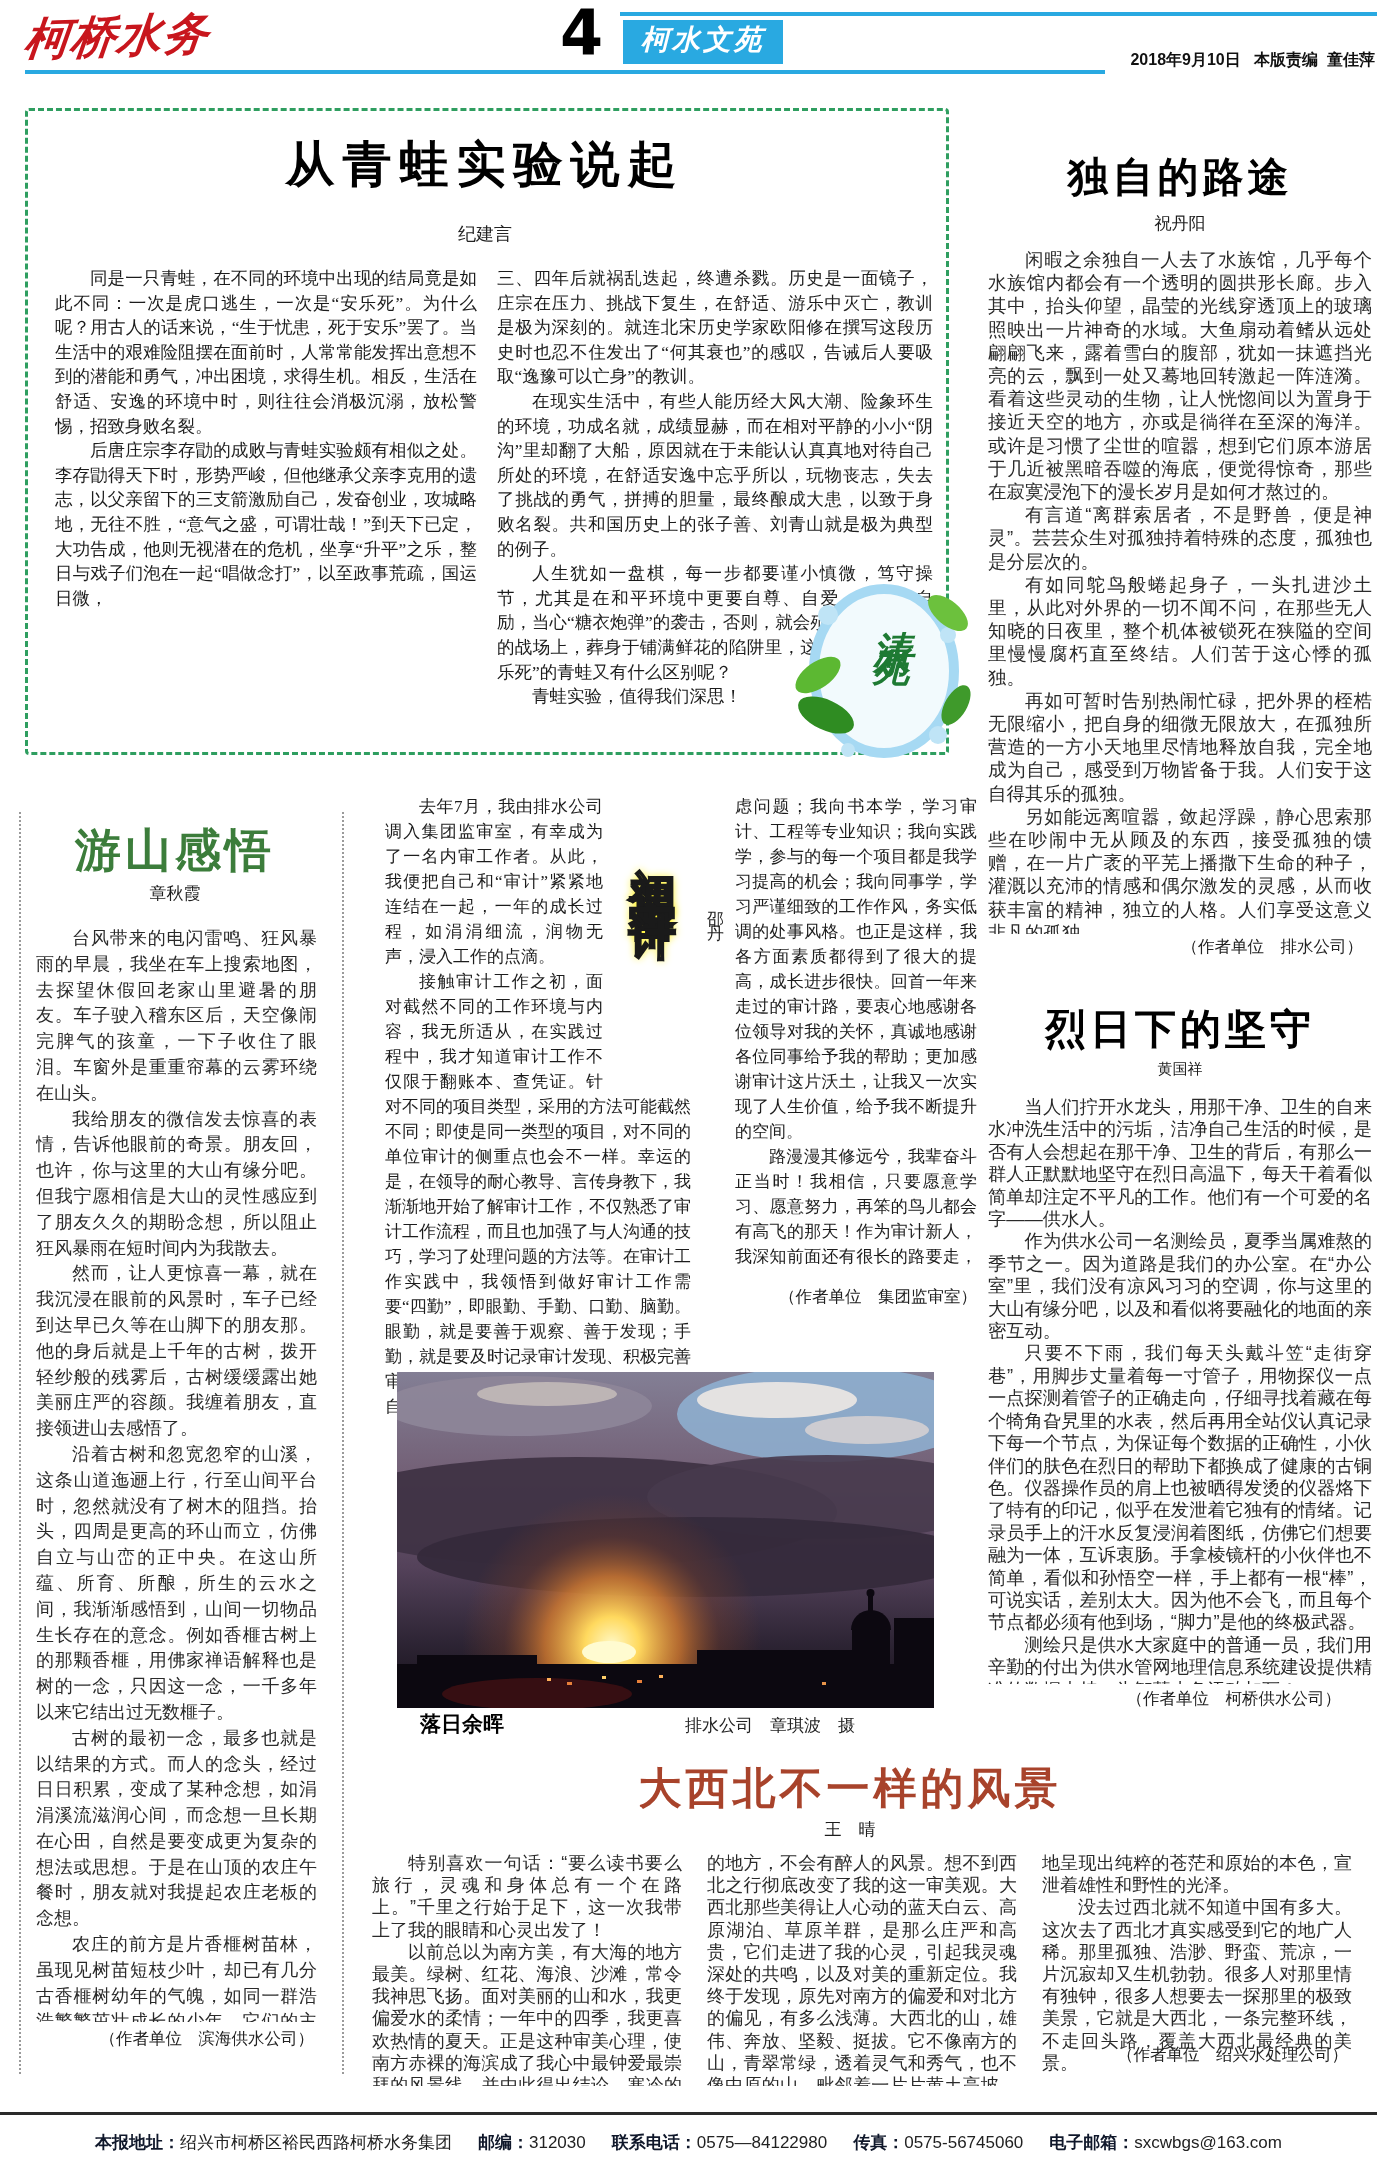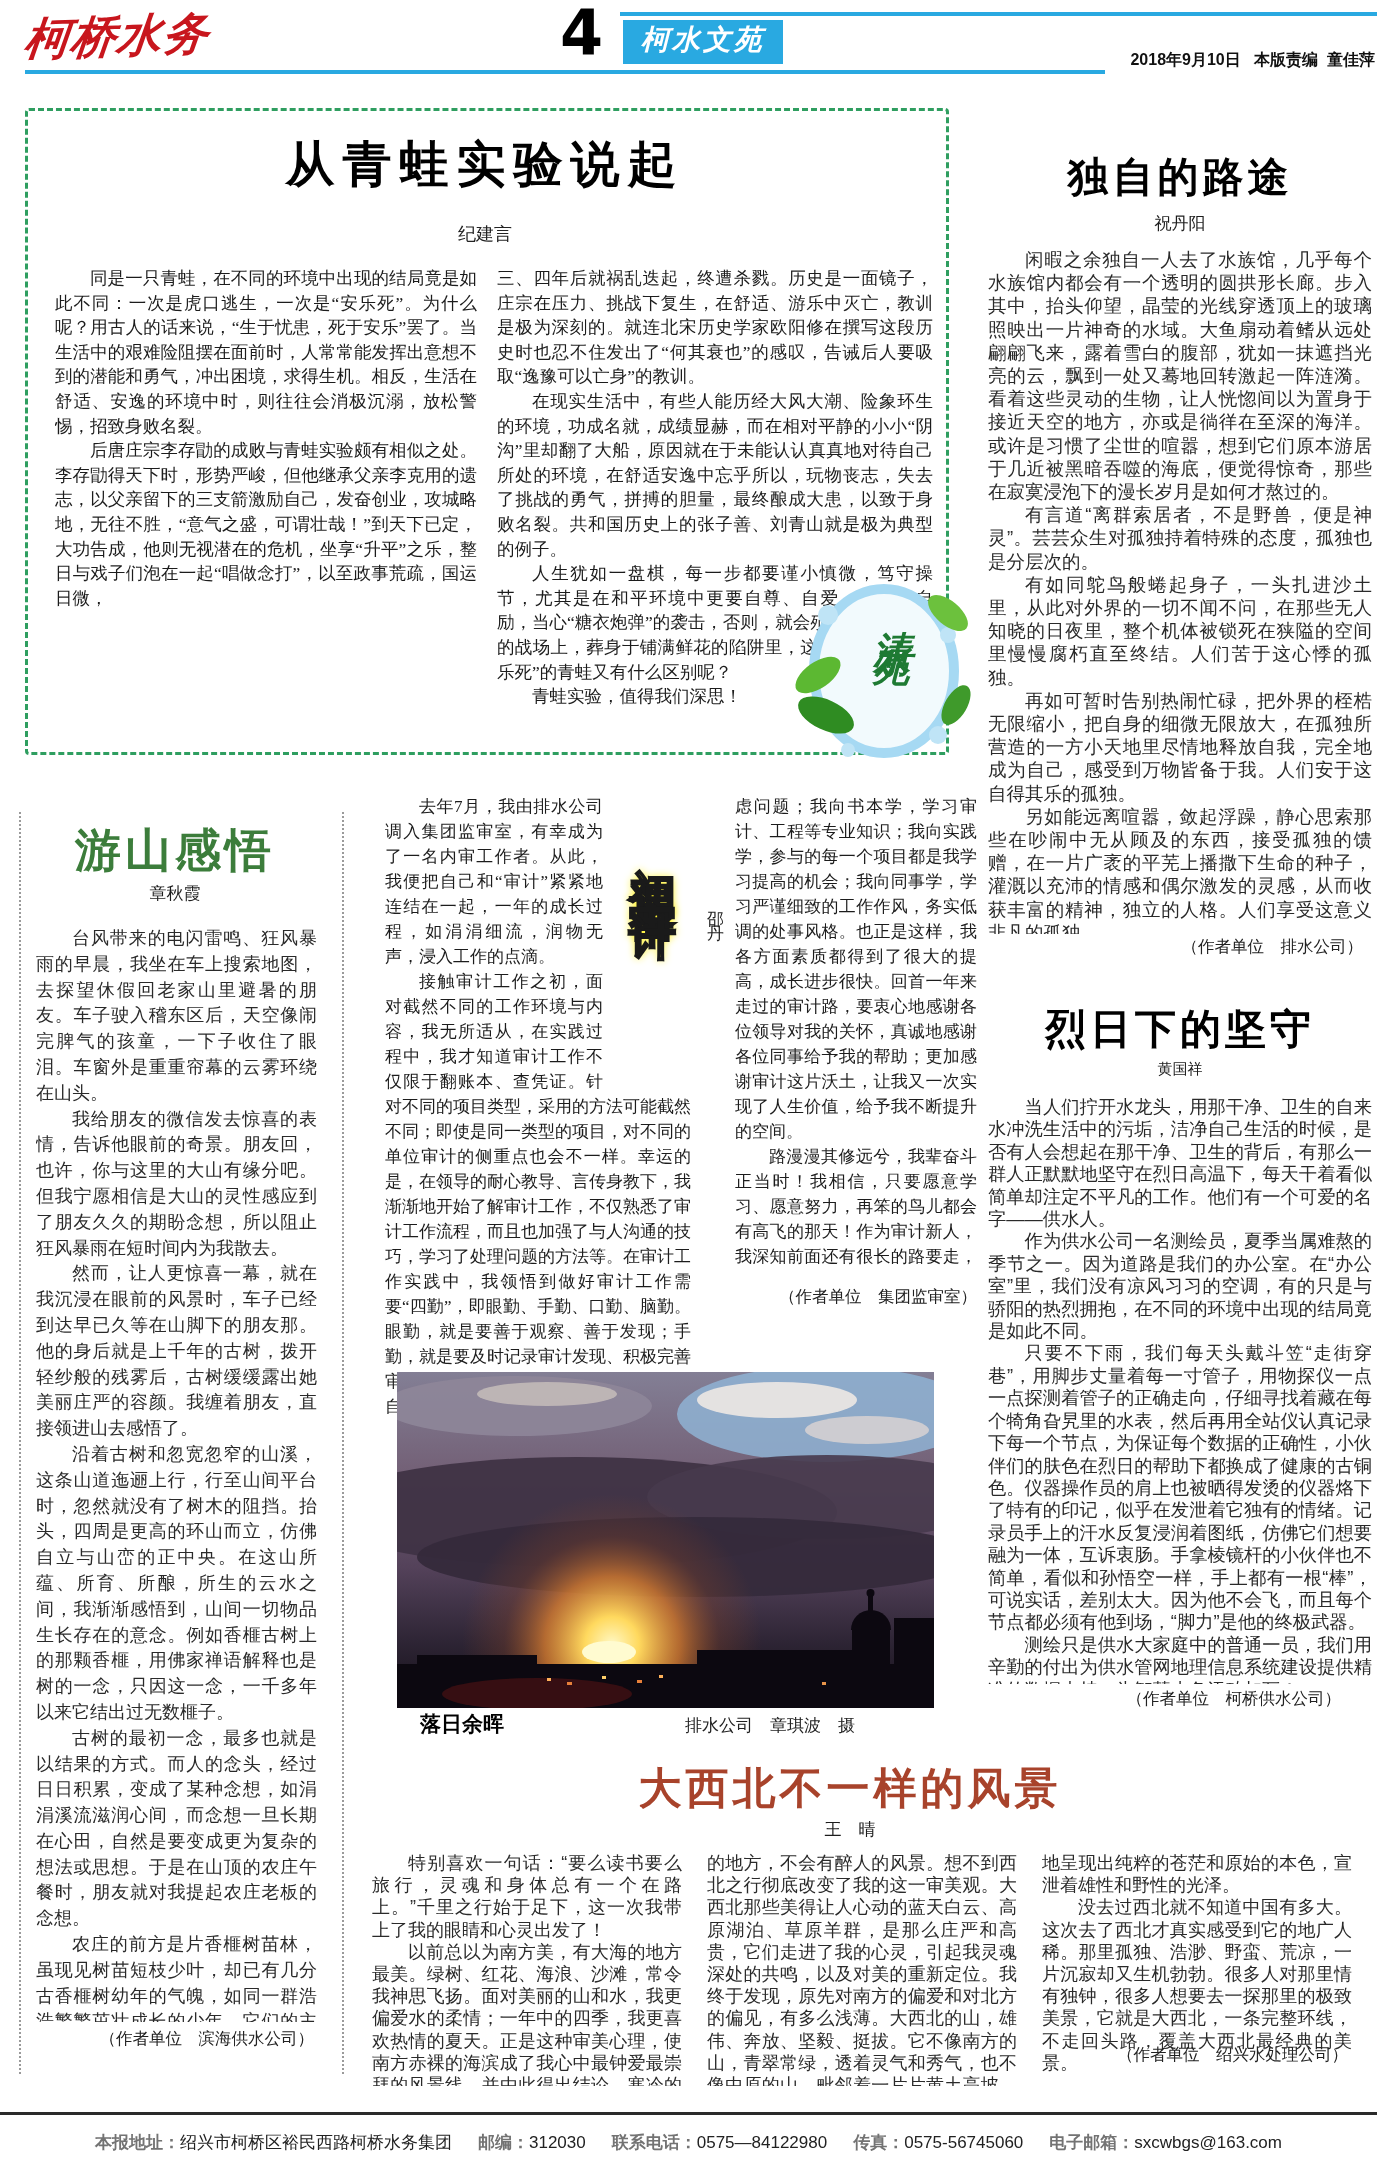--- a/index.html
+++ b/index.html
@@ -80,21 +80,21 @@
     letter-spacing:4px;color:#a8432b;font-family:"Liberation Sans",sans-serif;}
   .nw-author{left:480px;top:1818px;width:740px;text-align:center;font-size:17px;}
   .nw-col{top:1852px;width:310px;height:234px;font-size:18px;line-height:22.2px;}
   .nw-c1{left:372px;} .nw-c2{left:707px;} .nw-c3{left:1042px;}
   .nw-credit{left:1042px;top:2044px;width:306px;}
 
   
   .footer{left:0;top:2112px;width:1377px;height:68px;border-top:3px solid #2a2a2a;
     font-family:"Liberation Sans",sans-serif;font-size:17px;}
   .footer-row{display:flex;justify-content:center;gap:26px;padding-top:16px;white-space:nowrap;}
-  .footer-row b{font-weight:900;color:#737373;font-family:Liberation Mono, monospace;}
+  .footer-row b{font-weight:900;color:#0f172a;font-family:Liberation Mono, monospace;}
   .footer-row span{color:#222;}
 </style>
 </head>
 <body>
 
 <div class="page">
 
   <div>
     <div class="abs masthead">柯桥水务</div>
     <div class="abs cyan-line-top"></div>
@@ -147,21 +147,21 @@
     <p>再如可暂时告别热闹忙碌，把外界的桎梏无限缩小，把自身的细微无限放大，在孤独所营造的一方小天地里尽情地释放自我，完全地成为自己，感受到万物皆备于我。人们安于这自得其乐的孤独。</p>
     <p>另如能远离喧嚣，敛起浮躁，静心思索那些在吵闹中无从顾及的东西，接受孤独的馈赠，在一片广袤的平芜上播撒下生命的种子，灌溉以充沛的情感和偶尔激发的灵感，从而收获丰富的精神，独立的人格。人们享受这意义非凡的孤独。</p>
 
   </div>
   <div class="abs credit solitude-credit">（作者单位　排水公司）</div>
 
   <div class="abs rail-title" style="top:1002px;">烈日下的坚守</div>
   <div class="abs rail-author" style="top:1060px;font-size:15px;">黄国祥</div>
   <div class="abs lieri-body body-sans">
     <p>当人们拧开水龙头，用那干净、卫生的自来水冲洗生活中的污垢，洁净自己生活的时候，是否有人会想起在那干净、卫生的背后，有那么一群人正默默地坚守在烈日高温下，每天干着看似简单却注定不平凡的工作。他们有一个可爱的名字——供水人。</p>
-    <p>作为供水公司一名测绘员，夏季当属难熬的季节之一。因为道路是我们的办公室。在“办公室”里，我们没有凉风习习的空调，有的只是与骄阳的热烈拥抱，在不同的环境中出现的结局竟是如此不同。</p>
+    <p>作为供水公司一名测绘员，夏季当属难熬的季节之一。因为道路是我们的办公室。在“办公室”里，我们没有凉风习习的空调，你与这里的大山有缘分吧，以及和看似将要融化的地面的亲密互动。</p>
     <p>只要不下雨，我们每天头戴斗笠“走街穿巷”，用脚步丈量着每一寸管子，用物探仪一点一点探测着管子的正确走向，仔细寻找着藏在每个犄角旮旯里的水表，然后再用全站仪认真记录下每一个节点，为保证每个数据的正确性，小伙伴们的肤色在烈日的帮助下都换成了健康的古铜色。仪器操作员的肩上也被晒得发烫的仪器烙下了特有的印记，似乎在发泄着它独有的情绪。记录员手上的汗水反复浸润着图纸，仿佛它们想要融为一体，互诉衷肠。手拿棱镜杆的小伙伴也不简单，看似和孙悟空一样，手上都有一根“棒”，可说实话，差别太大。因为他不会飞，而且每个节点都必须有他到场，“脚力”是他的终极武器。</p>
     <p>测绘只是供水大家庭中的普通一员，我们用辛勤的付出为供水管网地理信息系统建设提供精准的数据支持，为智慧水务添砖加瓦！</p>
   </div>
   <div class="abs credit lieri-credit">（作者单位　柯桥供水公司）</div>
 
   <div class="abs vdots vdots-left"></div>
   <div class="abs vdots vdots-right"></div>
   <div class="abs mountain-title">游山感悟</div>
   <div class="abs mountain-author">章秋霞</div>
   <div class="abs mountain-body body-sans">

